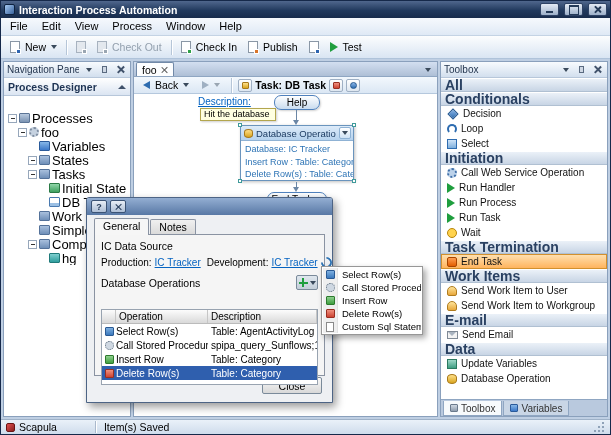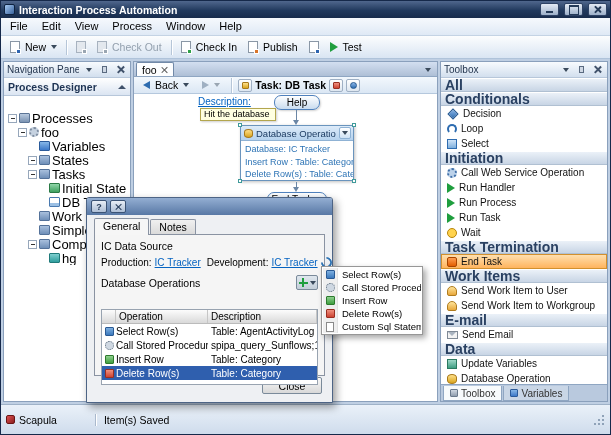--- a/index.html
+++ b/index.html
@@ -118,21 +118,21 @@
 .xi-var{width:10px;height:10px;background:linear-gradient(#9fd8c8,#3f9e82);border:1px solid #2a7a60;flex:none}
 .xi-db{width:10px;height:10px;background:linear-gradient(#ffe08a,#d9a520);border:1px solid #a8791a;border-radius:50%/35%;flex:none}
 .btabs{height:17px;background:#b9c9de;border-top:1px solid #8fa6c2;display:flex;align-items:stretch;padding:1px 2px 0;gap:1px;flex:none}
 .btab{display:flex;align-items:center;gap:3px;padding:0 6px;font-size:10px;border:1px solid #8fa6c2;border-top:none;background:#c9d6e6;color:#333}
 .btab.on{background:#f7fafc}
 .bt-ic{width:8px;height:8px;border-radius:1px;flex:none}
 .bt-wrench{background:linear-gradient(#cfd8e2,#8e9cad);border:1px solid #6a7a8c}
 .bt-vars{background:linear-gradient(#86b7e8,#3c78c8);border:1px solid #2a5a9a}
 
 
-.sbar{height:30px;background:linear-gradient(#eaf1f9,#cfdcec);border-top:1px solid #9fb2c8;display:flex;align-items:center;padding:0 5px;gap:4px;font-size:10.5px;flex:none}
+.sbar{height:15px;background:linear-gradient(#eaf1f9,#cfdcec);border-top:1px solid #9fb2c8;display:flex;align-items:center;padding:0 5px;gap:4px;font-size:10.5px;flex:none}
 .sic{width:9px;height:9px;background:linear-gradient(135deg,#e05050,#8a1f1f);border:1px solid #6a1515;border-radius:2px;flex:none}
 .ssep{width:1px;height:12px;background:#aab9cc;box-shadow:1px 0 0 #fff;margin:0 4px}
 .grip{position:relative;margin-left:auto;width:12px;height:12px}
 .grip::after{content:"";position:absolute;right:1px;bottom:1px;width:2px;height:2px;background:#8fa2b8;box-shadow:-4px 0 #8fa2b8,-8px 0 #8fa2b8,0 -4px #8fa2b8,-4px -4px #8fa2b8,0 -8px #8fa2b8}
 
 
 .dlg{position:absolute;left:85px;top:196px;width:247px;height:206px;background:#eef0f3;border:1px solid #4d6485;border-radius:3px 3px 0 0;box-shadow:3px 4px 9px rgba(0,0,0,.4);z-index:20}
 .dtitle{height:17px;background:linear-gradient(#93aed2,#5878a5);border-radius:2px 2px 0 0;display:flex;align-items:center;padding:0 4px;gap:3px}
 .dtitle .t{flex:1;color:#fff;font-weight:bold;font-size:10.5px;white-space:nowrap;overflow:hidden}
 .dbtn{width:16px;height:13px;border:1px solid #3b5375;border-radius:2px;background:linear-gradient(#e8eef6,#aebfd6);display:flex;align-items:center;justify-content:center}

